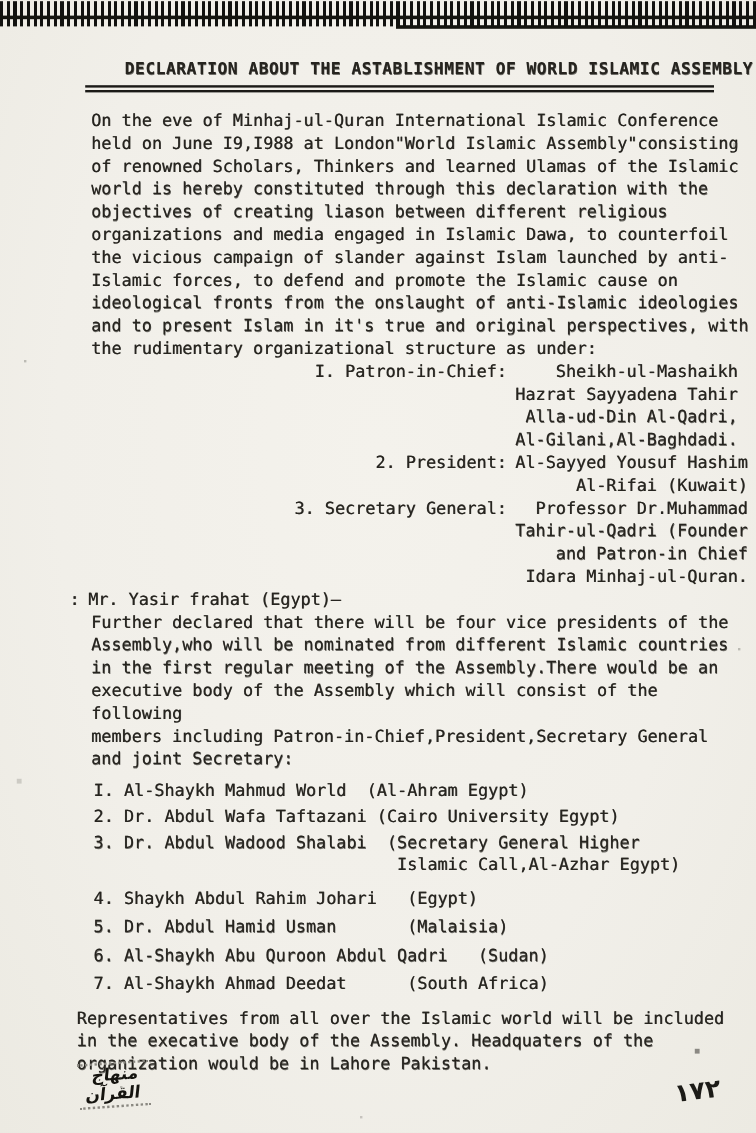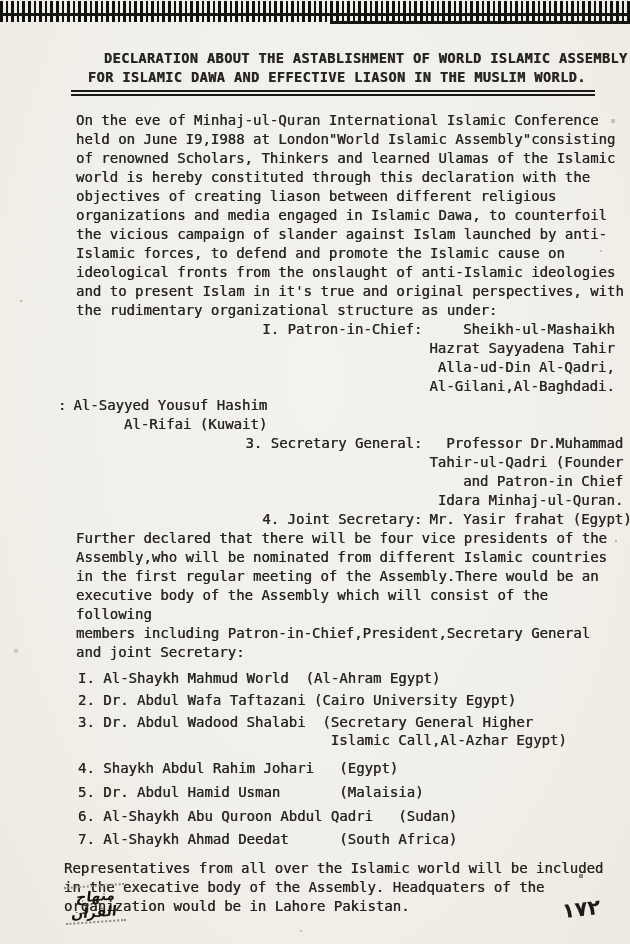--- a/index.html
+++ b/index.html
@@ -91,21 +91,20 @@
 
   <div class="binding">
     <div class="band"></div>
     <div class="tail"></div>
   </div>
 
   <div class="content">
 
     <div class="title-block">
       <div class="title-line l1 ink">DECLARATION ABOUT THE ASTABLISHMENT OF WORLD ISLAMIC ASSEMBLY</div>
-      <div class="title-line l2 ink">FOR ISLAMIC DAWA AND EFFECTIVE LIASON IN THE MUSLIM WORLD.</div>
       <div class="title-rule"></div>
     </div>
 
     <div class="para p1 ink">On the eve of Minhaj-ul-Quran International Islamic Conference
 held on June I9,I988 at London"World Islamic Assembly"consisting
 of renowned Scholars, Thinkers and learned Ulamas of the Islamic
 world is hereby constituted through this declaration with the
 objectives of creating liason between different religious
 organizations and media engaged in Islamic Dawa, to counterfoil
 the vicious campaign of slander against Islam launched by anti-
@@ -117,34 +116,34 @@
     <div class="officers">
       <div class="off-row">
         <span class="off-label ink">I. Patron-in-Chief</span>
         <span class="off-colon ink">:</span>
         <div class="off-value ink">Sheikh-ul-Mashaikh
 Hazrat Sayyadena Tahir
 Alla-ud-Din Al-Qadri,
 Al-Gilani,Al-Baghdadi.</div>
       </div>
       <div class="off-row">
+        <span class="off-label ink">2. President</span>
         <span class="off-colon ink">:</span>
         <div class="off-value ink">Al-Sayyed Yousuf Hashim
 Al-Rifai (Kuwait)</div>
       </div>
       <div class="off-row">
         <span class="off-label ink">3. Secretary General</span>
         <span class="off-colon ink">:</span>
         <div class="off-value ink">Professor Dr.Muhammad
 Tahir-ul-Qadri (Founder
 and Patron-in Chief
 Idara Minhaj-ul-Quran.</div>
       </div>
       <div class="off-row">
-        <span class="off-label ink">4. Joint Secretary</span>
         <span class="off-colon ink">:</span>
         <div class="off-value ink">Mr. Yasir frahat (Egypt)—</div>
       </div>
     </div>
 
     <div class="para p2 ink">Further declared that there will be four vice presidents of the
 Assembly,who will be nominated from different Islamic countries
 in the first regular meeting of the Assembly.There would be an
 executive body of the Assembly which will consist of the following
 members including Patron-in-Chief,President,Secretary General

